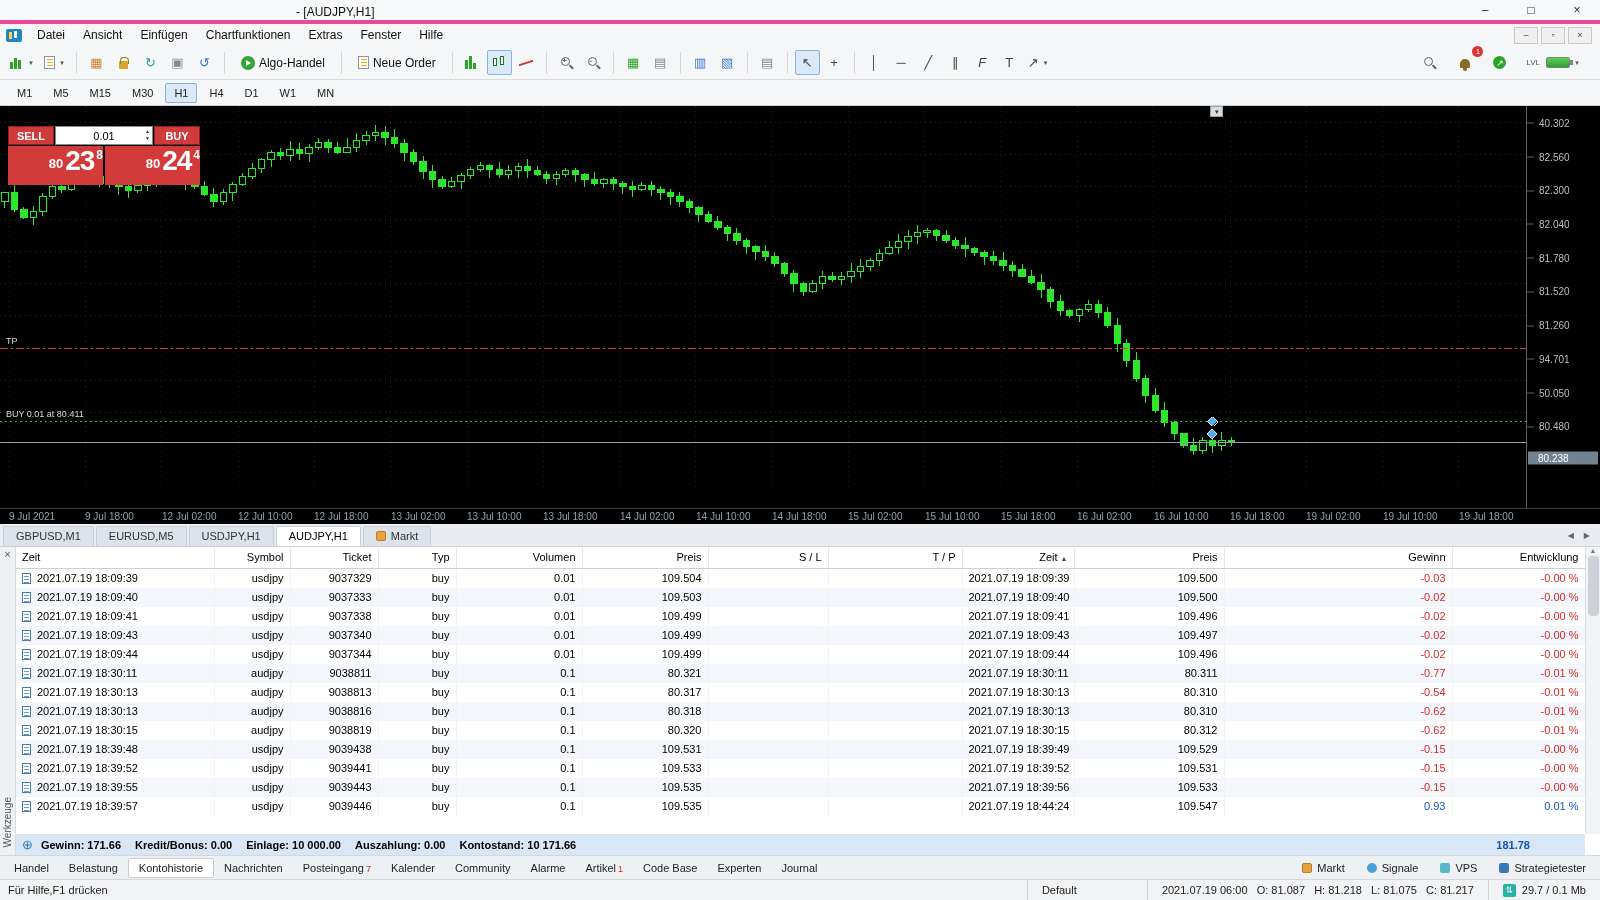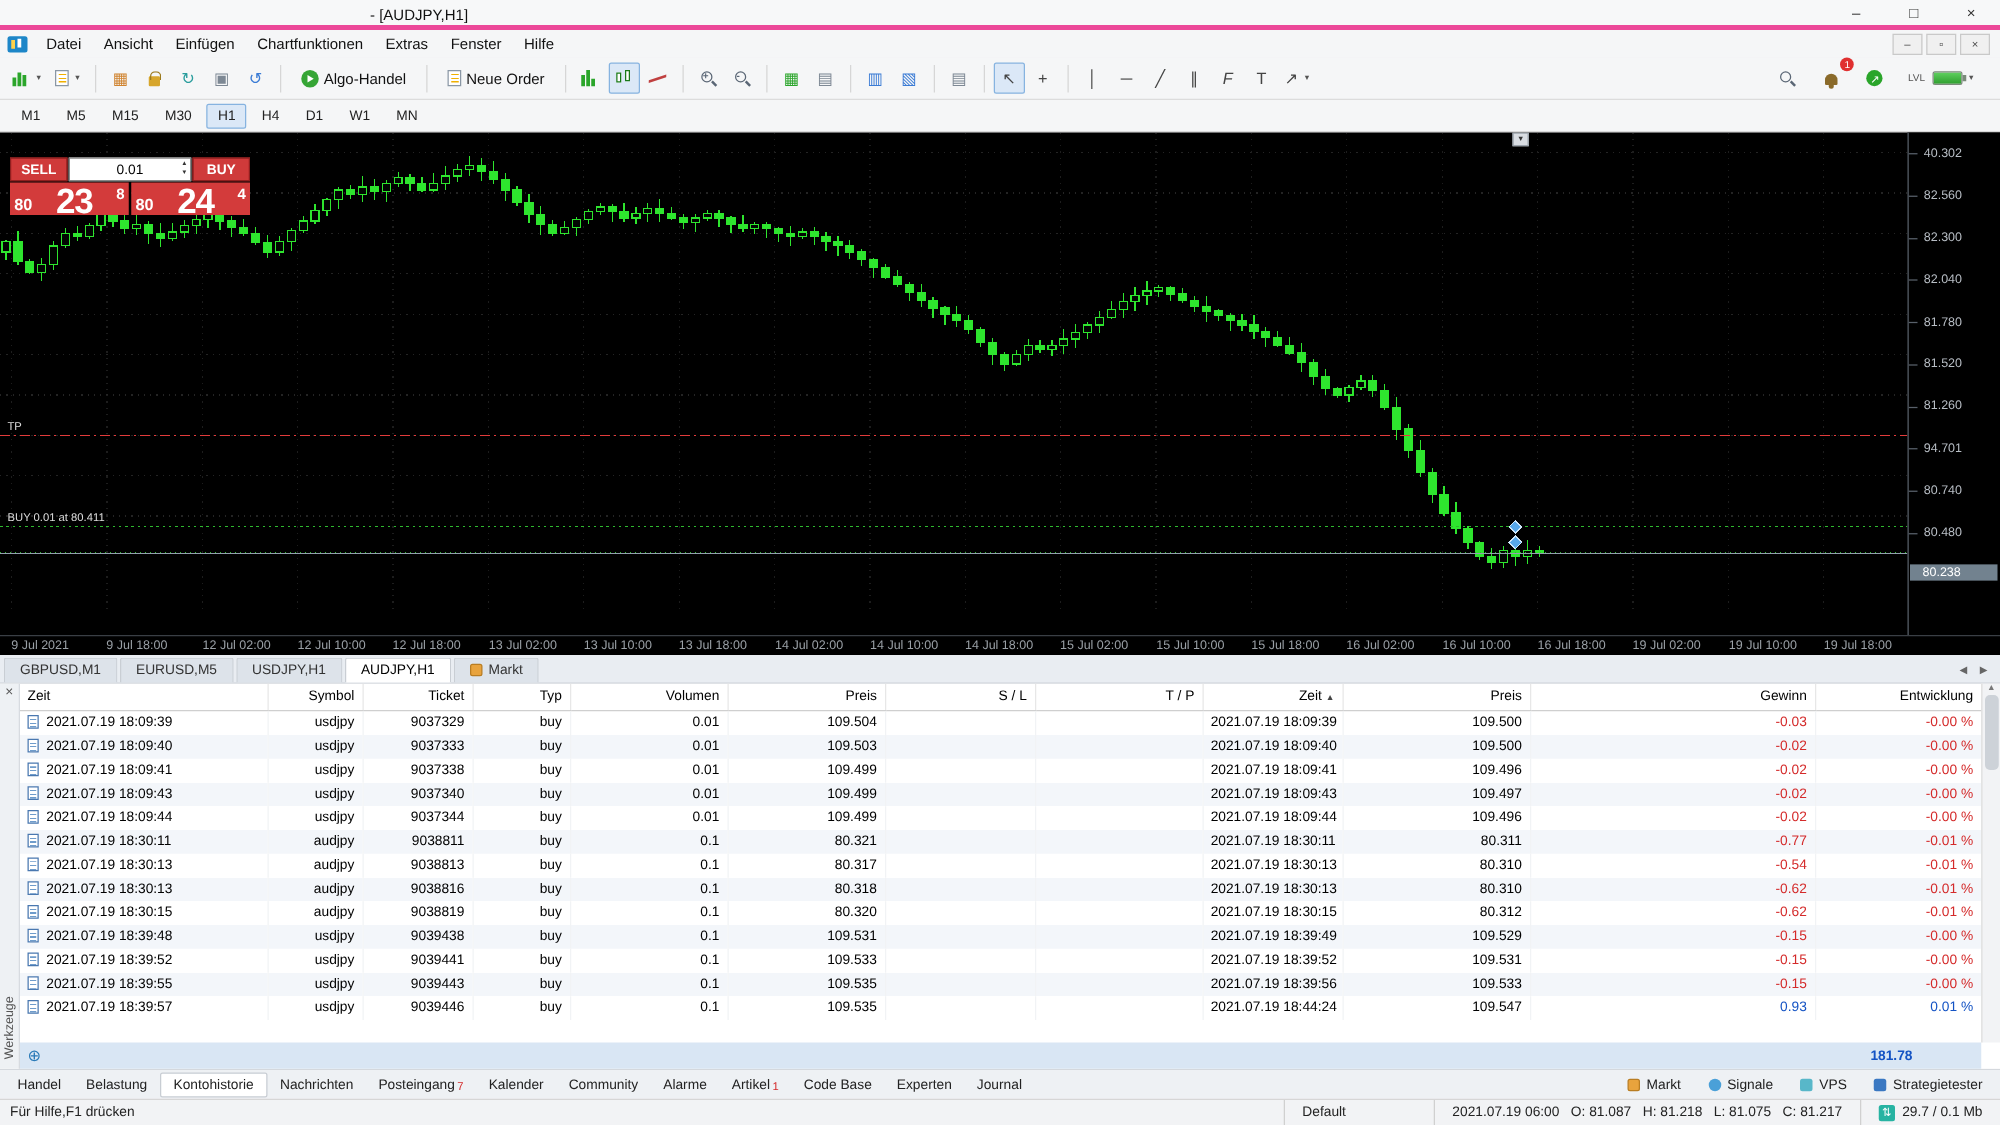--- a/index.html
+++ b/index.html
@@ -77,21 +77,21 @@
 .t-tick{position:absolute;top:2px;white-space:nowrap;}
 
 
 .trade-panel{position:absolute;left:8px;top:20px;width:192px;z-index:6;}
 .tp-row1{display:flex;height:19px;gap:1px;}
 .tp-btn{width:46px;background:#cf3a3a;color:#fff;font-size:11px;font-weight:bold;border:1px solid #8f1f1f;display:flex;align-items:center;justify-content:center;}
 .tp-vol{flex:1;background:#fff;border:1px solid #888;display:flex;align-items:center;justify-content:center;font-size:11px;position:relative;}
 .spin{position:absolute;right:2px;top:1px;display:flex;flex-direction:column;}
 .spin i{font-style:normal;font-size:5px;line-height:7px;color:#333;}
 .tp-row2{display:flex;margin-top:1px;gap:2px;}
-.tp-price{flex:1;background:#d33b3b;color:#fff;display:flex;align-items:flex-end;justify-content:center;padding:3px 0 0;gap:19px;}
+.tp-price{flex:1;background:#d33b3b;color:#fff;display:flex;align-items:flex-end;justify-content:flex-end;padding:3px 0 13px;gap:2px;}
 .tp-price .small{font-size:13px;line-height:16px;font-weight:bold;}
 .tp-price .big{font-size:28px;line-height:23px;font-weight:bold;letter-spacing:-1px;}
 .tp-price .sup{font-size:12px;font-weight:bold;align-self:flex-start;line-height:12px;}
 
 
 .chart-tabs{height:23px;background:#e9edf2;display:flex;align-items:flex-end;border-bottom:1px solid #cdd2d8;padding-left:3px;flex:0 0 23px;}
 .chart-tab{padding:3px 12px 4px;font-size:11px;color:#333;border:1px solid #c9ced4;border-bottom:none;background:#dde3ea;margin-right:2px;border-radius:2px 2px 0 0;display:flex;gap:5px;align-items:center;}
 .chart-tab.active{background:#fff;color:#000;}
 .markt-icon{width:10px;height:10px;background:#e8a33d;border-radius:2px;border:1px solid #b97d22;}
 .tab-scroll{margin-left:auto;display:flex;gap:10px;padding:0 10px;color:#666;font-size:8px;align-items:center;height:100%;}
@@ -667,21 +667,21 @@
       </div>
       <div class="price-scale" id="price-scale">
           <span class="p-tick" style="top:4.19%">40.302</span>
           <span class="p-tick" style="top:12.58%">82.560</span>
           <span class="p-tick" style="top:20.97%">82.300</span>
           <span class="p-tick" style="top:29.35%">82.040</span>
           <span class="p-tick" style="top:37.74%">81.780</span>
           <span class="p-tick" style="top:46.13%">81.520</span>
           <span class="p-tick" style="top:54.52%">81.260</span>
           <span class="p-tick" style="top:62.90%">94.701</span>
-          <span class="p-tick" style="top:71.29%">80.740</span>
+          <span class="p-tick" style="top:71.29%">50.050</span>
           <span class="p-tick" style="top:79.68%">80.480</span>
           <span class="p-current" style="top:87.48%">80.238</span>
         </div>
     </div>
     <div class="time-axis" id="time-axis">
         <span class="t-tick" style="left:9px">9 Jul 2021</span>
         <span class="t-tick" style="left:85px">9 Jul 18:00</span>
         <span class="t-tick" style="left:162px">12 Jul 02:00</span>
         <span class="t-tick" style="left:238px">12 Jul 10:00</span>
         <span class="t-tick" style="left:314px">12 Jul 18:00</span>
@@ -938,20 +938,27 @@
               <td class="right">2021.07.19 18:44:24</td>
               <td class="right">109.547</td>
               <td class="right pos">0.93</td>
               <td class="right pos">0.01 %</td>
             </tr>
           </tbody>
       </table>
       <div style="flex:1;background:#fff;"></div>
       <div class="summary">
         <span class="sum-icon">⊕</span>
+        <span id="summary-items" style="display:flex;">
+            <span class="sum-seg">Gewinn: 171.66</span>
+            <span class="sum-seg">Kredit/Bonus: 0.00</span>
+            <span class="sum-seg">Einlage: 10 000.00</span>
+            <span class="sum-seg">Auszahlung: 0.00</span>
+            <span class="sum-seg">Kontostand: 10 171.66</span>
+          </span>
         <span class="sum-right">181.78</span>
       </div>
     </div>
     <div class="tb-scrollbar">
       <span>▲</span>
       <div class="tb-thumb"></div>
     </div>
   </div>
 
   <div class="bottom-tabs">

